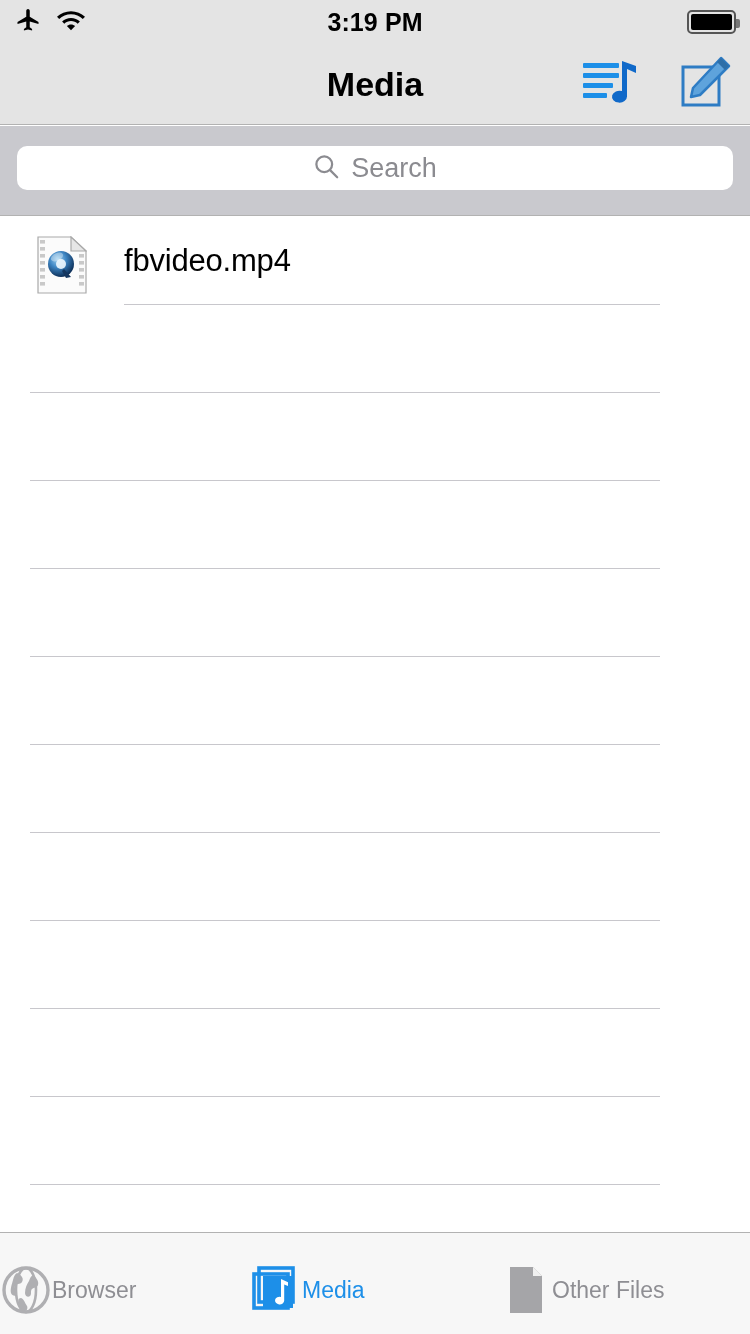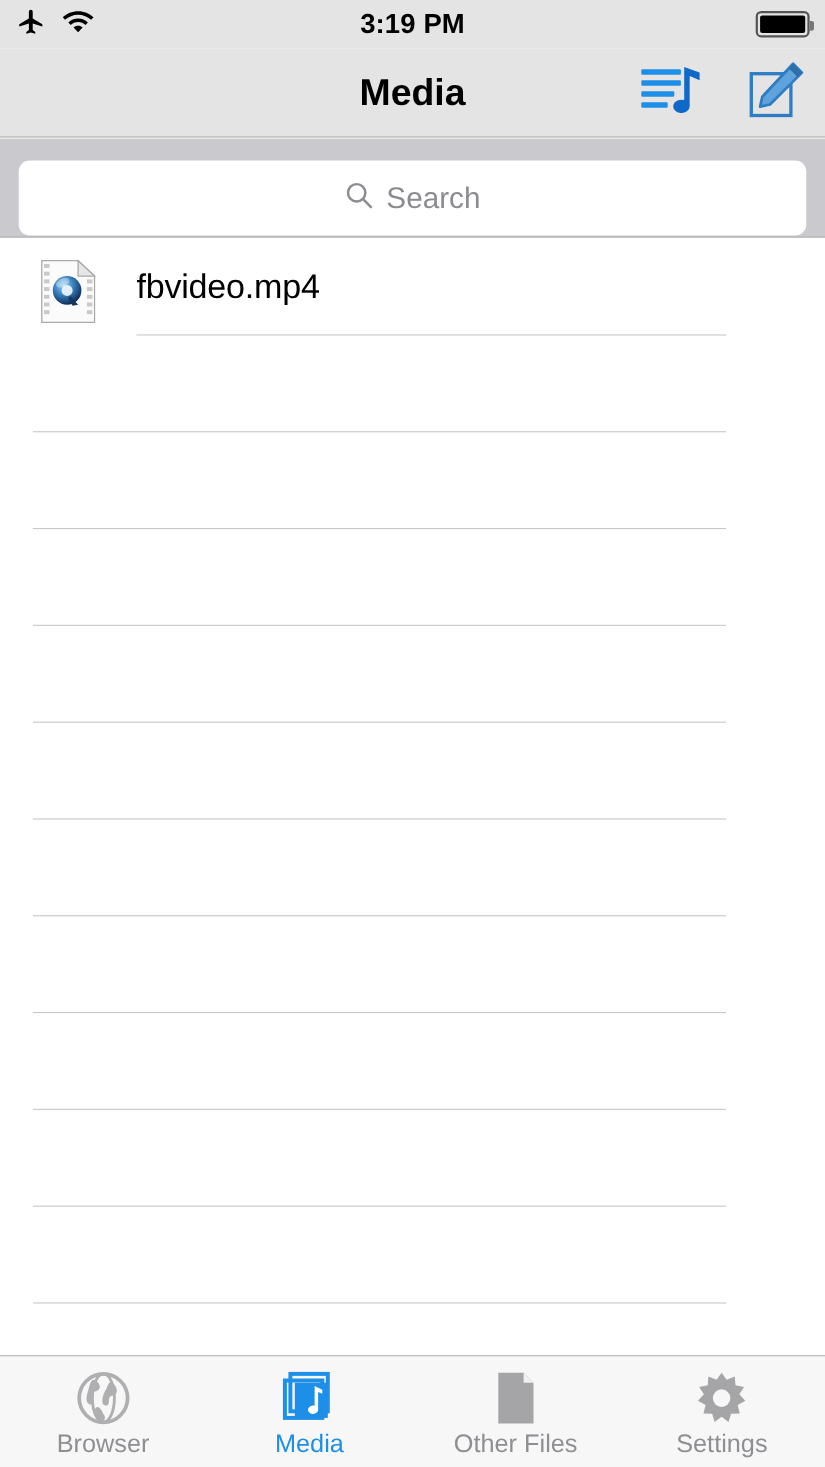--- a/index.html
+++ b/index.html
@@ -52,21 +52,21 @@
   }
   .nav-btn { cursor:pointer; display:flex; align-items:center; justify-content:center; }
 
   
   .searchwrap {
     position:absolute; left:0; top:126px; width:750px; height:90px;
     background:#C9C9CE;
     border-bottom:1px solid #B2B2B2;
   }
   .searchfield {
-    position:absolute; left:17px; top:20px; width:716px; height:68px;
+    position:absolute; left:17px; top:20px; width:716px; height:44px;
     background:#ffffff; border-radius:10px;
     display:flex; align-items:center; justify-content:center; gap:11px;
     cursor:text;
   }
   .search-ph { font-size:27px; color:#8B8B90; }
 
   
   .list {
     position:absolute; left:0; top:217px; width:660px; height:1015px;
     background:#ffffff; overflow:hidden;
@@ -93,21 +93,21 @@
   }
 
   
   .tabbar {
     position:absolute; left:0; bottom:0; width:750px; height:102px;
     background:#F7F7F7; border-top:1px solid #B2B2B2;
     display:flex; align-items:flex-start;
   }
   .tab {
     flex:1; height:100%; cursor:pointer;
-    display:flex; flex-direction:column; align-items:center; justify-content:flex-start;
+    display:flex; flex-direction:row; align-items:center; justify-content:flex-start;
     padding-top:12px;
   }
   .tab-icon { height:52px; display:flex; align-items:center; justify-content:center; }
   .tab-label { font-size:23px; color:#8E8E93; margin-top:2px; }
   .tab.active .tab-label { color:#1D8FE8; }
 </style>
 </head>
 <body>
 
 <div class="phone">
@@ -294,27 +294,16 @@
       <span class="tab-icon">
         <svg width="52" height="52" viewBox="0 0 52 52">
           <path d="M10 3 H33 L42 12 V49 H10 Z" fill="#A5A5A8"></path>
           <path d="M33 3 L42 12 H33 Z" fill="#F0F0F0"></path>
         </svg>
       </span>
       <span class="tab-label">Other Files</span>
     </div>
 
 
-    <div class="tab">
-      <span class="tab-icon">
-        <svg width="52" height="52" viewBox="0 0 52 52">
-          <g fill="#A5A5A8">
-            <path d="M26 3 l4.6 6.3 7.4 -2.9 .6 7.9 7.8 1.6 -4.3 6.6 5.4 5.8 -6.9 3.9 1.9 7.7 -7.9 .3 -2.3 7.6 -6.3 -4.8 -6.3 4.8 -2.3 -7.6 -7.9 -.3 1.9 -7.7 -6.9 -3.9 5.4 -5.8 -4.3 -6.6 7.8 -1.6 .6 -7.9 7.4 2.9z"></path>
-          </g>
-          <circle cx="26" cy="26" r="8" fill="#F7F7F7"></circle>
-        </svg>
-      </span>
-      <span class="tab-label">Settings</span>
-    </div>
 
   </div>
 
 </div>
 
 </body></html>

